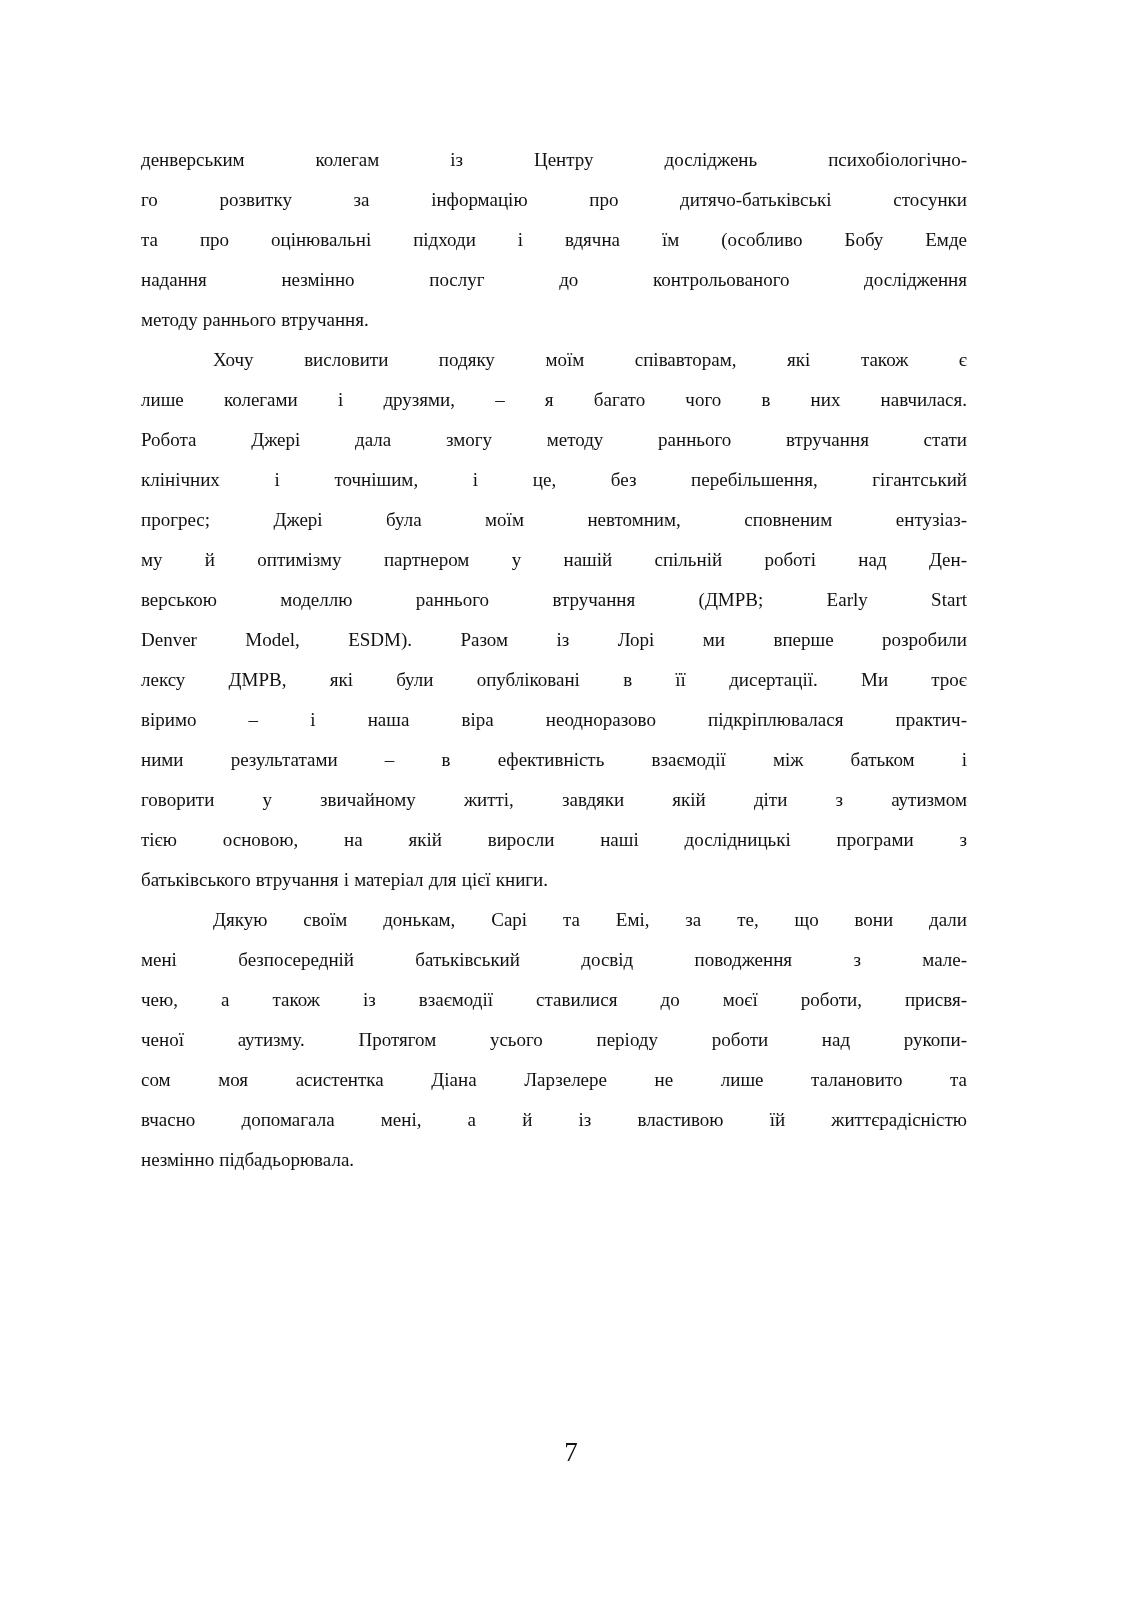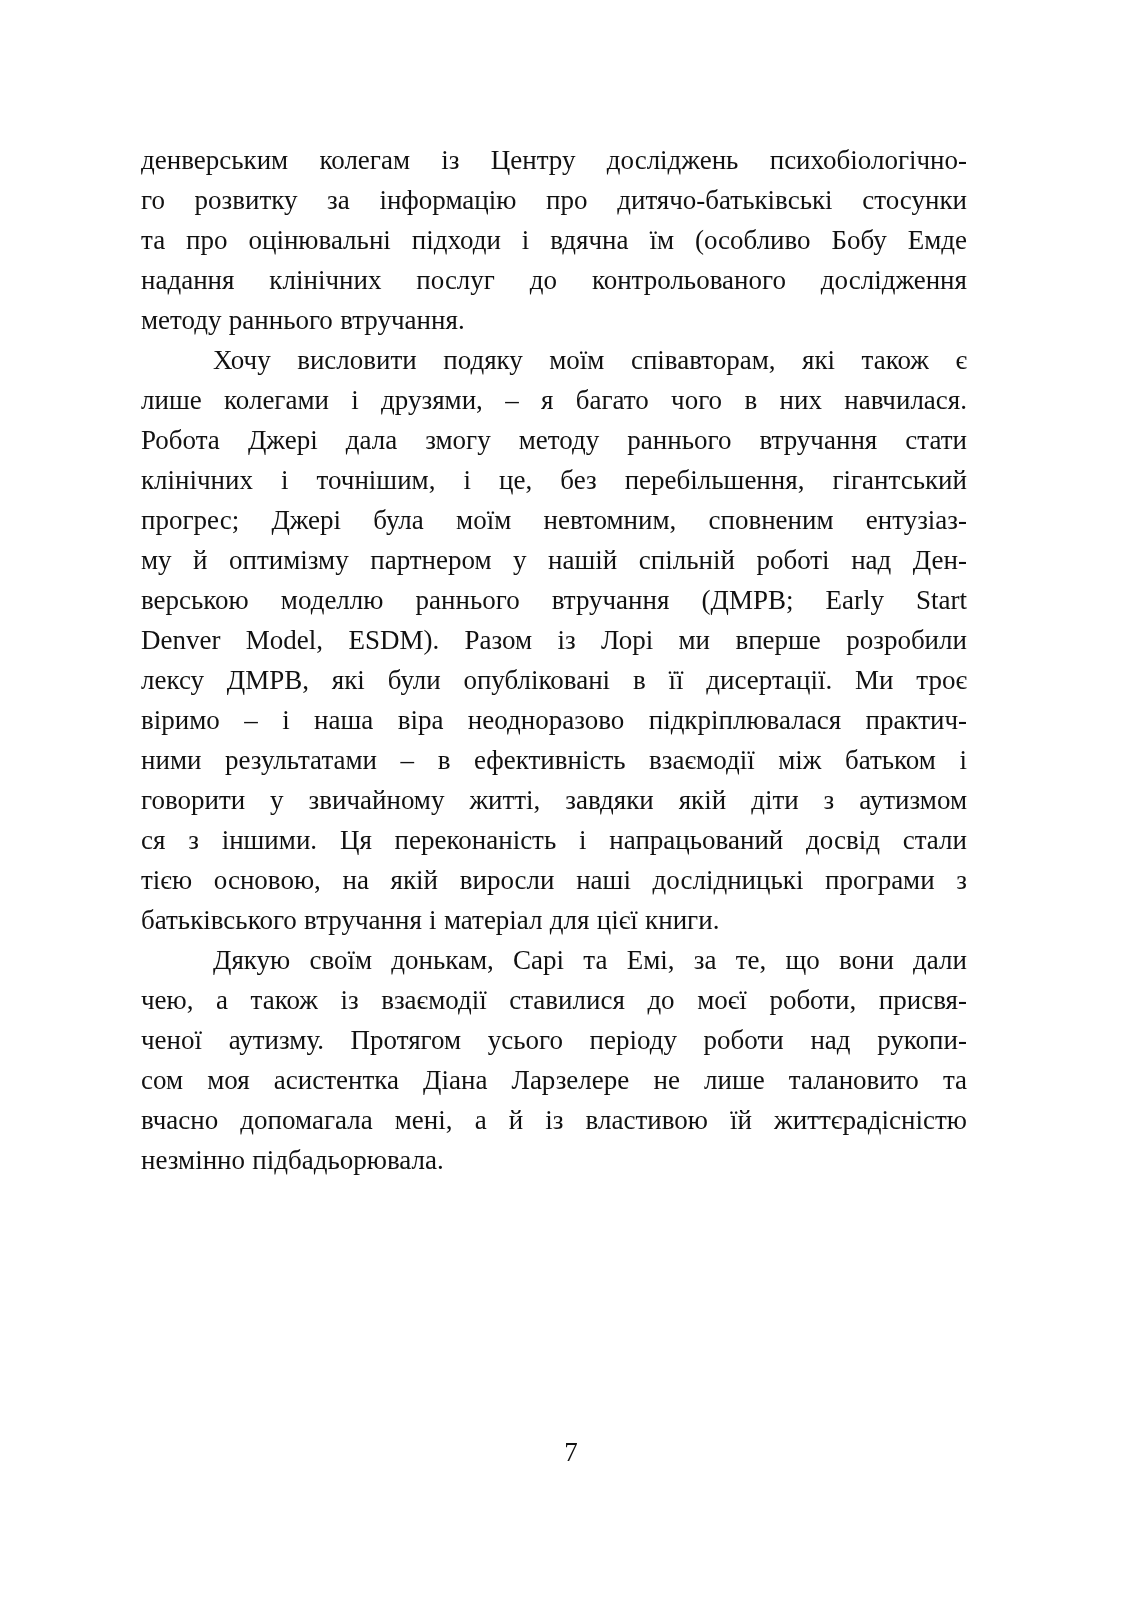--- a/index.html
+++ b/index.html
@@ -18,21 +18,21 @@
   .page {
     position: absolute;
     inset: 0;
     background: #ffffff;
   }
   .text-block {
     position: absolute;
     left: 141px;
     top: 140px;
     width: 826px;
-    font-size: 27px;
+    font-size: 19px;
     line-height: 40px;
   }
   .paragraph {
     margin: 0;
     padding: 0;
   }
   .line {
     text-align: justify;
     text-align-last: justify;
     white-space: normal;
@@ -57,42 +57,42 @@
 </style>
 </head>
 <body>
 
 <div class="page">
   <div class="text-block">
       <div class="paragraph">
         <div class="line">денверським колегам із Центру досліджень психобіологічно-</div>
         <div class="line">го розвитку за інформацію про дитячо-батьківські стосунки</div>
         <div class="line">та про оцінювальні підходи і вдячна їм (особливо Бобу Емде</div>
-        <div class="line">надання клінічних послуг до контрольованого дослідження</div>
+        <div class="line">надання незмінно послуг до контрольованого дослідження</div>
         <div class="line last">методу раннього втручання.</div>
       </div>
       <div class="paragraph">
         <div class="line indent">Хочу висловити подяку моїм співавторам, які також є</div>
         <div class="line">лише колегами і друзями, – я багато чого в них навчилася.</div>
         <div class="line">Робота Джері дала змогу методу раннього втручання стати</div>
         <div class="line">клінічних і точнішим, і це, без перебільшення, гігантський</div>
         <div class="line">прогрес; Джері була моїм невтомним, сповненим ентузіаз-</div>
         <div class="line">му й оптимізму партнером у нашій спільній роботі над Ден-</div>
         <div class="line">верською моделлю раннього втручання (ДМРВ; Early Start</div>
         <div class="line">Denver Model, ESDM). Разом із Лорі ми вперше розробили</div>
         <div class="line">лексу ДМРВ, які були опубліковані в її дисертації. Ми троє</div>
         <div class="line">віримо – і наша віра неодноразово підкріплювалася практич-</div>
         <div class="line">ними результатами – в ефективність взаємодії між батьком і</div>
         <div class="line">говорити у звичайному житті, завдяки якій діти з аутизмом</div>
-        <div class="line">ся з іншими. Ця переконаність і напрацьований досвід стали</div>
         <div class="line">тією основою, на якій виросли наші дослідницькі програми з</div>
         <div class="line last">батьківського втручання і матеріал для цієї книги.</div>
       </div>
       <div class="paragraph">
         <div class="line indent">Дякую своїм донькам, Сарі та Емі, за те, що вони дали</div>
+        <div class="line">мені безпосередній батьківський досвід поводження з мале-</div>
         <div class="line">чею, а також із взаємодії ставилися до моєї роботи, присвя-</div>
         <div class="line">ченої аутизму. Протягом усього періоду роботи над рукопи-</div>
         <div class="line">сом моя асистентка Діана Ларзелере не лише талановито та</div>
         <div class="line">вчасно допомагала мені, а й із властивою їй життєрадісністю</div>
         <div class="line last">незмінно підбадьорювала.</div>
       </div>
     </div>
   <div class="page-number">7</div>
 </div>
 

